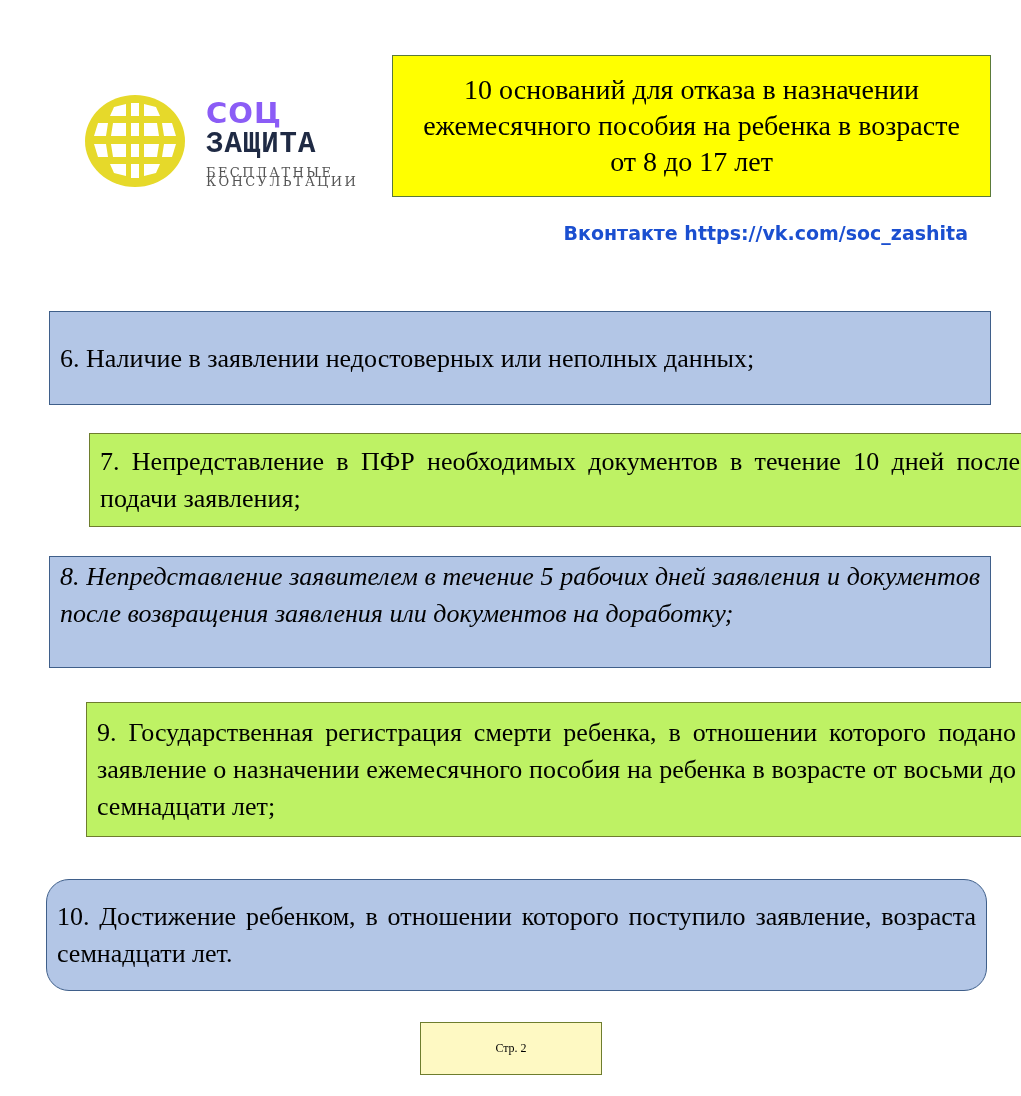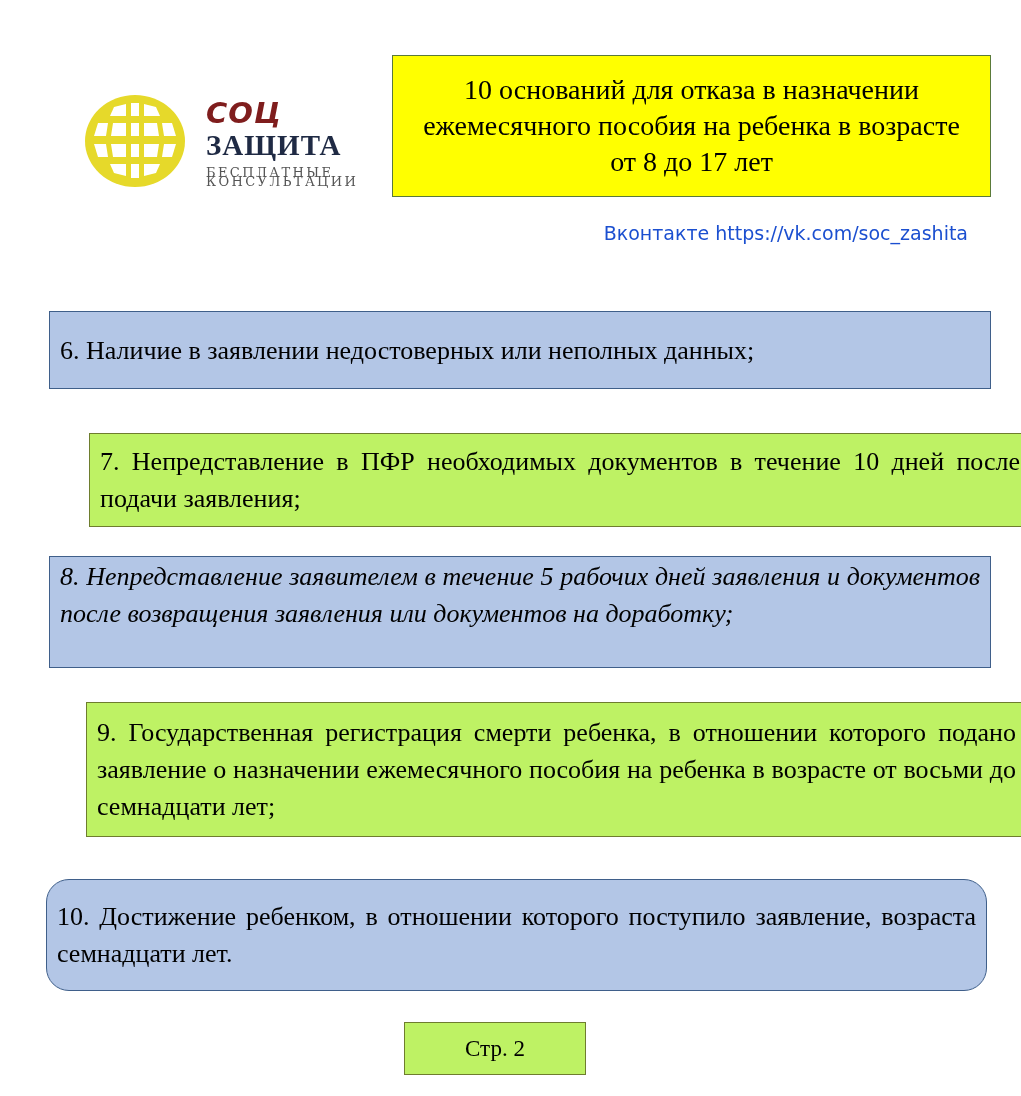--- a/index.html
+++ b/index.html
@@ -16,25 +16,25 @@
       color: #000;
     }
     .abs { position: absolute; box-sizing: border-box; }
 
     
     .logo { left: 84px; top: 92px; width: 270px; height: 100px; }
     .globe { position: absolute; left: 0; top: 2px; width: 102px; height: 94px; }
     .logo-text1 {
       position: absolute; left: 122px; top: 6px;
       font-family: "DejaVu Sans", sans-serif; font-weight: bold;
-      font-size: 29px; line-height: 30px; color: #7f1d1d; letter-spacing: 1px; font-style: italic;
+      font-size: 29px; line-height: 30px; color: #8b5cf6; letter-spacing: 1px;
     }
     .logo-text2 {
       position: absolute; left: 122px; top: 38px;
-      font-family: Liberation Serif, serif; font-weight: bold;
+      font-family: Liberation Mono, monospace; font-weight: bold;
       font-size: 29px; line-height: 30px; color: #1f2a44; letter-spacing: 1px;
     }
     .logo-sub {
       position: absolute; left: 122px; top: 76px;
       font-family: "DejaVu Serif", serif;
       font-size: 13px; line-height: 9px; color: #555; letter-spacing: 2.4px;
     }
 
     
     .title-box {
@@ -42,47 +42,47 @@
       background: #ffff00; border: 1.5px solid #5a7a3a;
       display: flex; align-items: center; justify-content: center;
       text-align: center;
       font-weight: normal; font-size: 28px; line-height: 36px;
       padding: 0 18px;
     }
 
     
     .social {
       left: 480px; top: 218px; width: 488px; text-align: right;
-      font-family: "DejaVu Sans", sans-serif; font-weight: normal;
+      font-family: "DejaVu Sans", sans-serif; font-weight: bold;
       font-size: 19px; line-height: 30px; color: #1b4fd0;
     }
 
     
     .item {
       display: flex; align-items: center;
       font-size: 26px; line-height: 37px;
       padding: 0 10px;
       text-align: justify;
     }
     .item span { display: block; width: 100%; text-align: justify; }
     .blue { background: #b3c6e6; border: 1.5px solid #3f5f8a; }
     .yellow { background: #bef264; border: 1.5px solid #6e7d2e; margin-left: 40px; }
 
-    .box6 { left: 49px; top: 311px; width: 942px; height: 78px; }
+    .box6 { left: 49px; top: 311px; width: 942px; height: 94px; }
     .box7 { left: 49px; top: 433px; width: 942px; height: 94px; }
     .box8 { left: 49px; top: 556px; width: 942px; height: 112px; padding-top: 0; align-items: flex-start; font-style: italic; }
     .box8 span { margin-top: 1px; }
     .box9 { left: 46px; top: 702px; width: 941px; height: 135px; }
     .box10 { left: 46px; top: 879px; width: 941px; height: 112px; border-radius: 23px; }
 
     .page-box {
-      left: 404px; top: 1022px; width: 182px; height: 53px;
-      background: #bef264; border: 1.5px solid #6e7d2e;
+      left: 420px; top: 1022px; width: 182px; height: 53px;
+      background: #fef9c3; border: 1.5px solid #6e7d2e;
       display: flex; align-items: center; justify-content: center;
-      font-size: 23px;
+      font-size: 12px;
     }
   </style>
 </head>
 <body>
 
 <div class="abs logo">
   <svg class="globe" viewBox="0 0 102 94">
     <ellipse cx="51" cy="47" rx="50" ry="46" fill="#e6d92a"></ellipse>
 
     <g fill="#ffffff">

